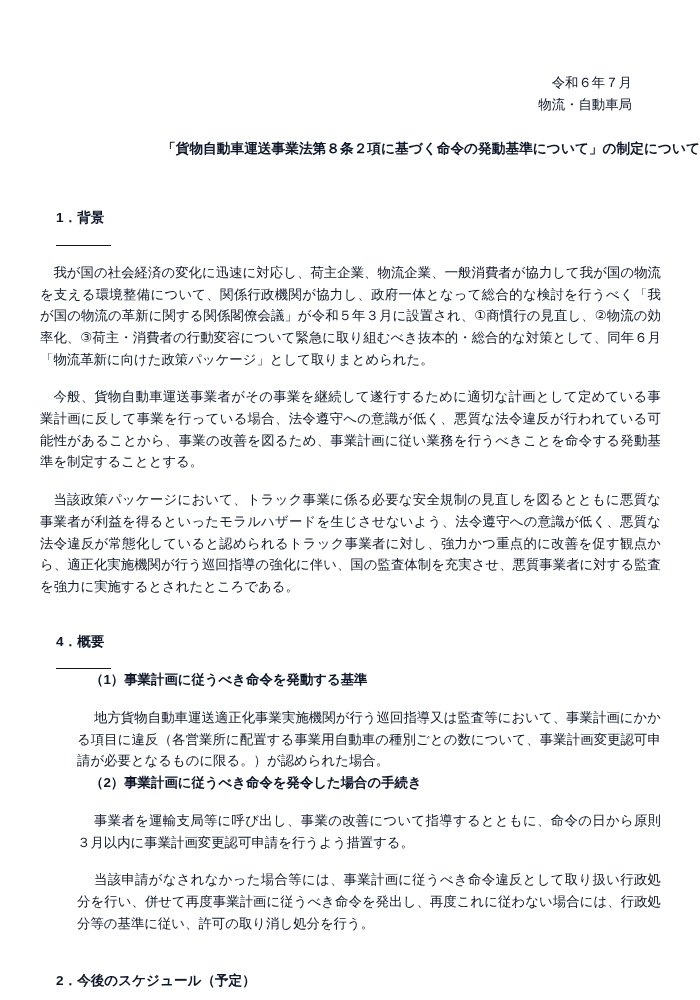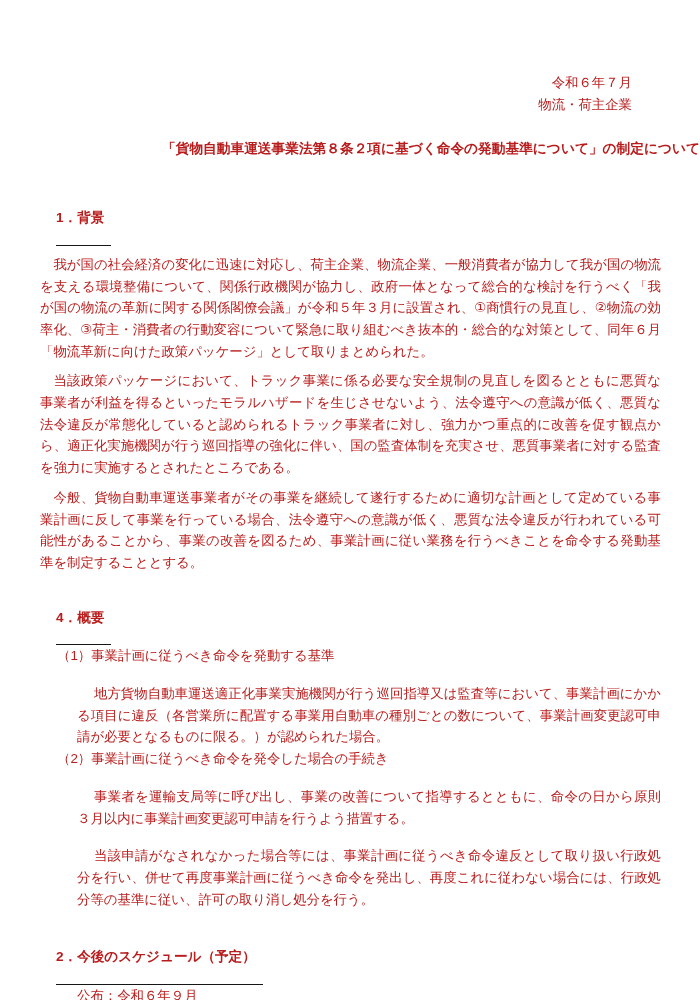--- a/index.html
+++ b/index.html
@@ -1,21 +1,21 @@
 <!DOCTYPE html>
 <html lang="ja"><head>
 <meta charset="utf-8">
 <style>
   html, body { margin: 0; padding: 0; background: #ffffff; }
   .page {
     position: relative;
     width: 700px;
     height: 1000px;
     background: #ffffff;
-    color: #b91c1c;
+    color: #0f172a;
     font-family: "Liberation Sans", "DejaVu Sans", sans-serif;
     font-size: 13.4px;
     line-height: 21.7px;
     box-sizing: border-box;
     overflow: hidden;
   }
   .date-block {
     padding-top: 72px;
     padding-right: 68px;
     text-align: right;
@@ -35,57 +35,57 @@
     font-size: 13.6px;
   }
   .sec-heading .u {
     display: inline-block;
     border-bottom: 1.6px solid #161616;
     padding-right: 7px;
     padding-bottom: 16px;
     margin-top: 11px;
   }
   .body-par {
-    margin: 8px 39px 0 40px;
+    margin: 16px 39px 0 40px;
     text-align: justify;
     text-indent: 1em;
   }
   .item-label {
-    margin-left: 57px;
-    font-weight: 400;
+    margin-left: 90px;
+    font-weight: 700;
   }
   .item-par {
     margin: 16px 39px 0 77px;
     text-align: justify;
     text-indent: 17px;
   }
   .sched-line {
     margin-left: 77px;
     text-decoration: underline;
   }
 </style>
 </head>
 <body>
 
 <div class="page">
 
   <div class="date-block">
     <div>令和６年７月</div>
-    <div>物流・荷主企業</div>
+    <div>物流・自動車局</div>
   </div>
 
   <div class="doc-title">「貨物自動車運送事業法第８条２項に基づく命令の発動基準について」の制定について</div>
 
   <div class="sec1">
     <div class="sec-heading">
       <span class="u">1．背景</span>
     </div>
     <div class="body-par">我が国の社会経済の変化に迅速に対応し、荷主企業、物流企業、一般消費者が協力して我が国の物流を支える環境整備について、関係行政機関が協力し、政府一体となって総合的な検討を行うべく「我が国の物流の革新に関する関係閣僚会議」が令和５年３月に設置され、①商慣行の見直し、②物流の効率化、③荷主・消費者の行動変容について緊急に取り組むべき抜本的・総合的な対策として、同年６月「物流革新に向けた政策パッケージ」として取りまとめられた。</div>
+    <div class="body-par">今般、貨物自動車運送事業者がその事業を継続して遂行するために適切な計画として定めている事業計画に反して事業を行っている場合、法令遵守への意識が低く、悪質な法令違反が行われている可能性があることから、事業の改善を図るため、事業計画に従い業務を行うべきことを命令する発動基準を制定することとする。</div>
     <div class="body-par">当該政策パッケージにおいて、トラック事業に係る必要な安全規制の見直しを図るとともに悪質な事業者が利益を得るといったモラルハザードを生じさせないよう、法令遵守への意識が低く、悪質な法令違反が常態化していると認められるトラック事業者に対し、強力かつ重点的に改善を促す観点から、適正化実施機関が行う巡回指導の強化に伴い、国の監査体制を充実させ、悪質事業者に対する監査を強力に実施するとされたところである。</div>
-    <div class="body-par">今般、貨物自動車運送事業者がその事業を継続して遂行するために適切な計画として定めている事業計画に反して事業を行っている場合、法令遵守への意識が低く、悪質な法令違反が行われている可能性があることから、事業の改善を図るため、事業計画に従い業務を行うべきことを命令する発動基準を制定することとする。</div>
   </div>
 
   <div class="sec2">
     <div class="sec-heading">
       <span class="u">4．概要</span>
     </div>
     <div class="item-label">（1）事業計画に従うべき命令を発動する基準</div>
     <div class="item-par">地方貨物自動車運送適正化事業実施機関が行う巡回指導又は監査等において、事業計画にかかる項目に違反（各営業所に配置する事業用自動車の種別ごとの数について、事業計画変更認可申請が必要となるものに限る。）が認められた場合。</div>
     <div class="item-label">（2）事業計画に従うべき命令を発令した場合の手続き</div>
     <div class="item-par">事業者を運輸支局等に呼び出し、事業の改善について指導するとともに、命令の日から原則３月以内に事業計画変更認可申請を行うよう措置する。</div>

